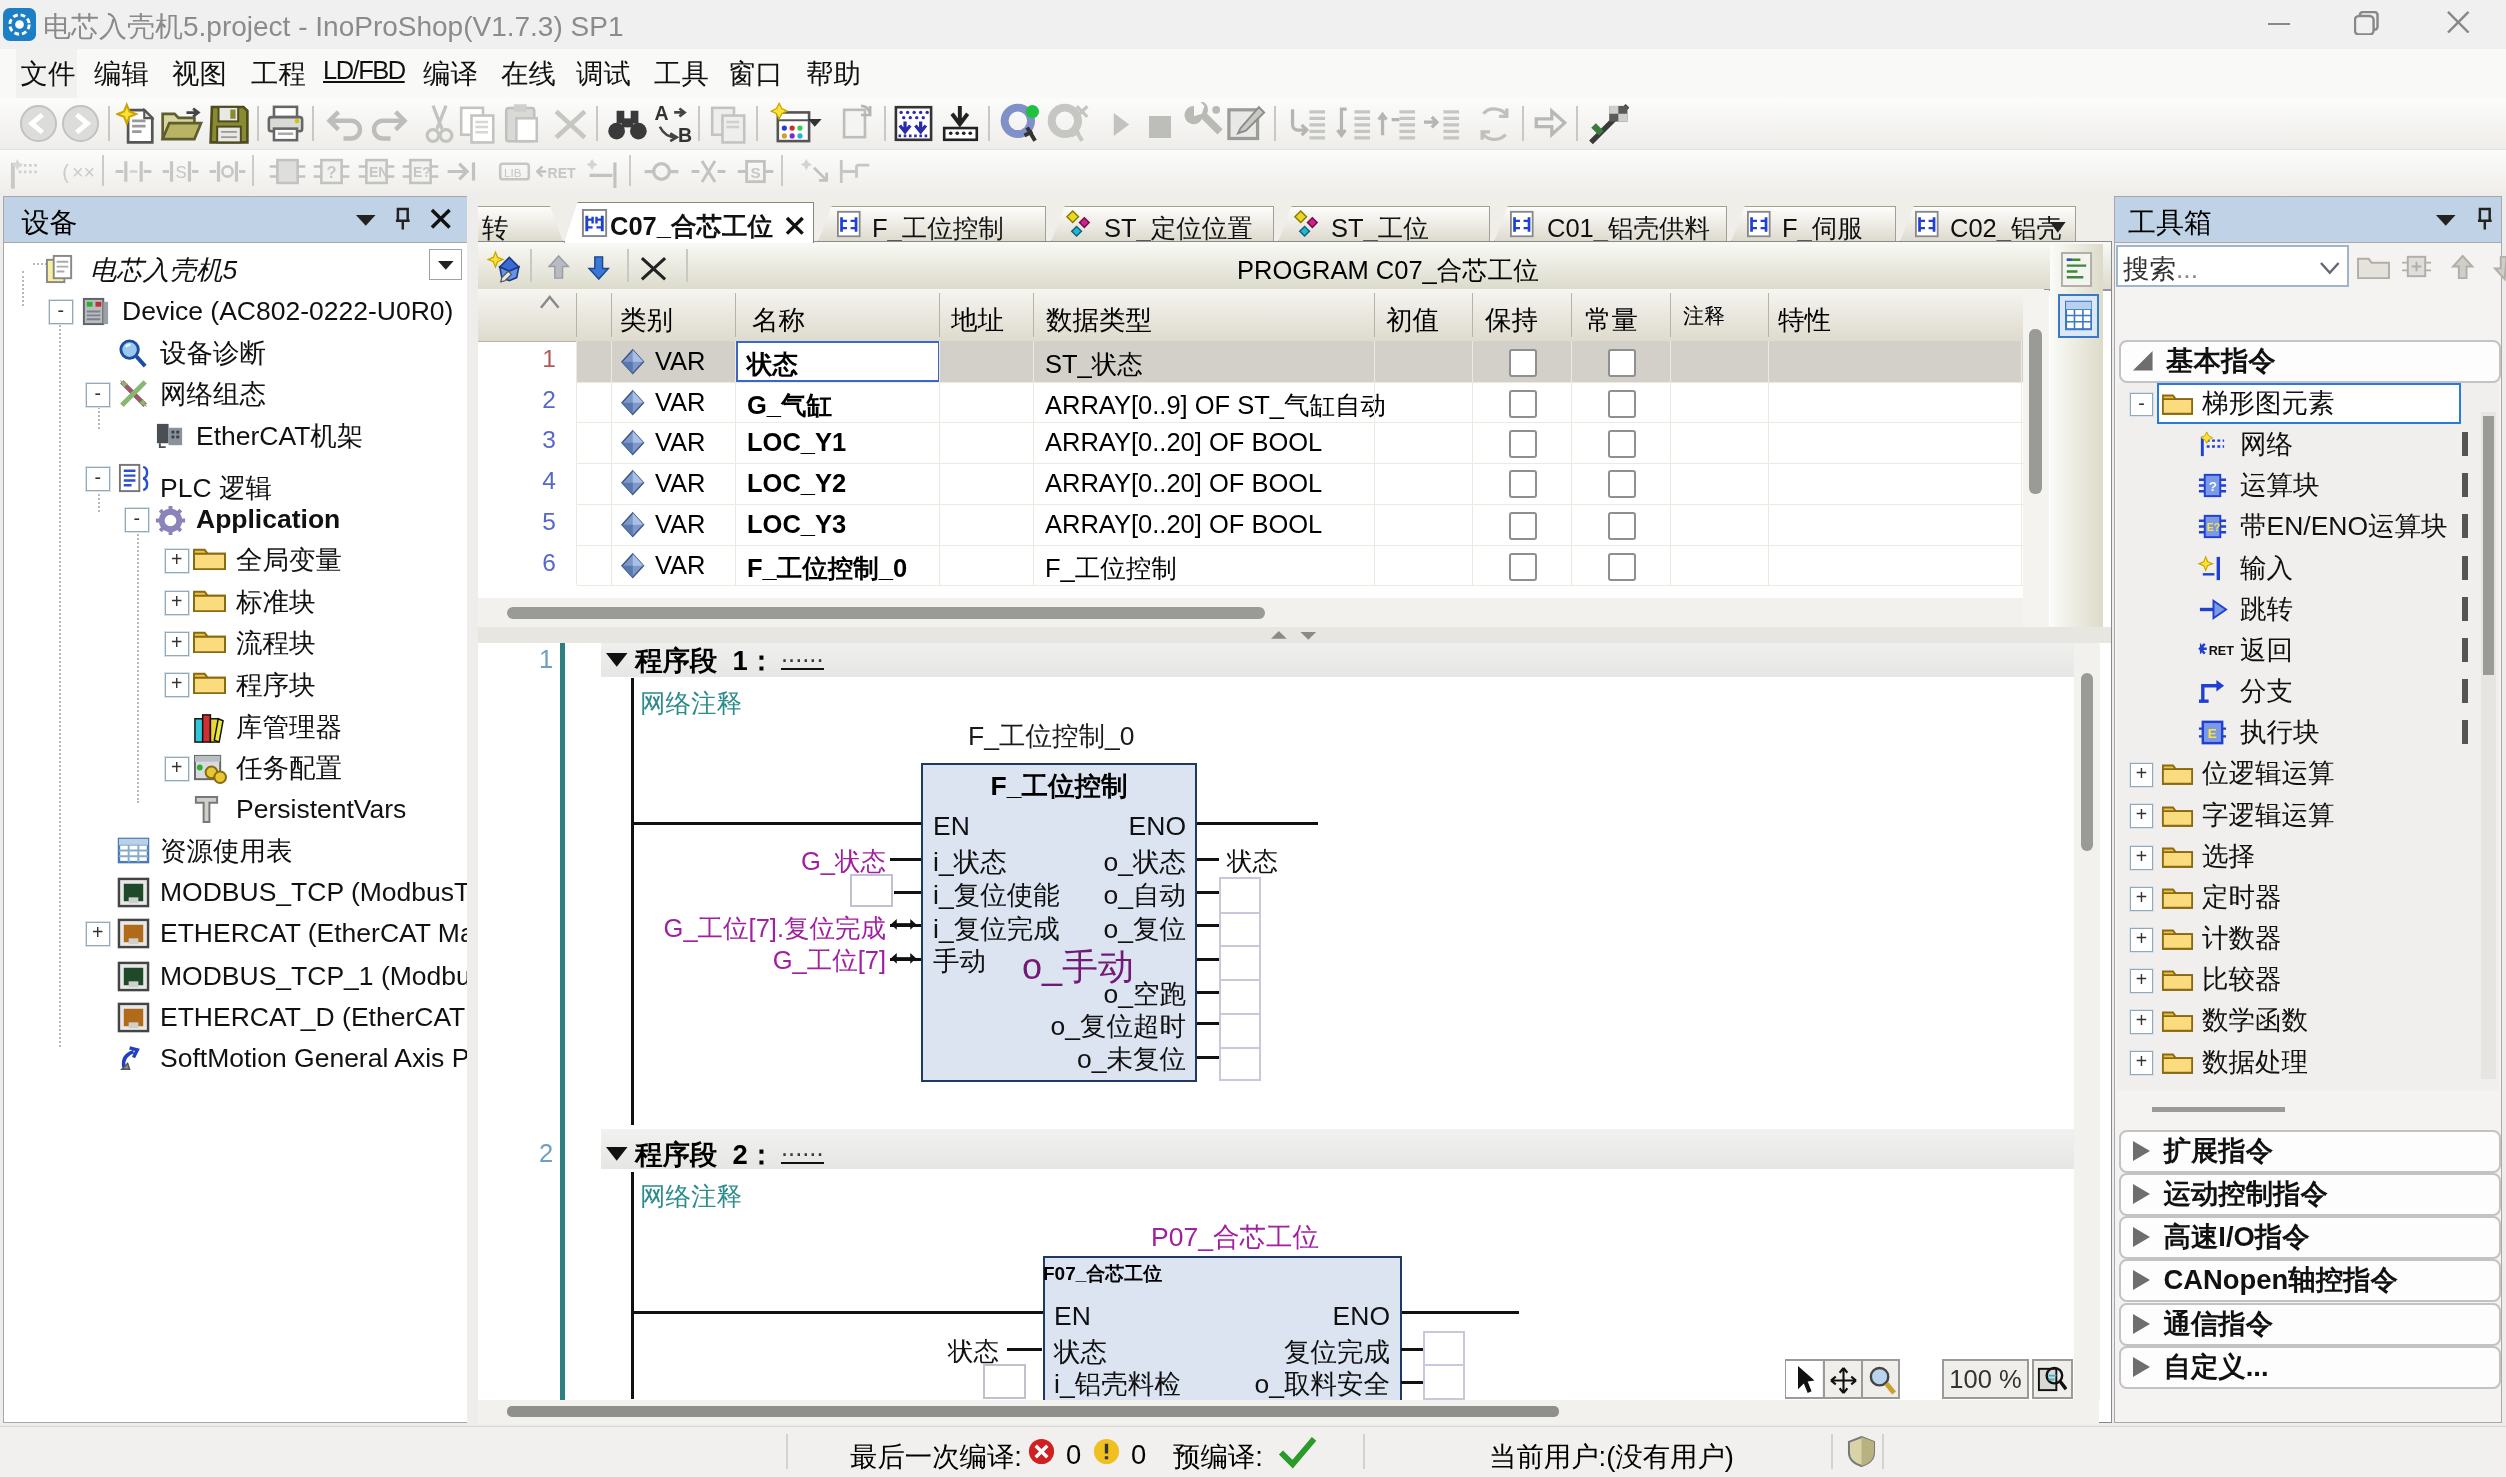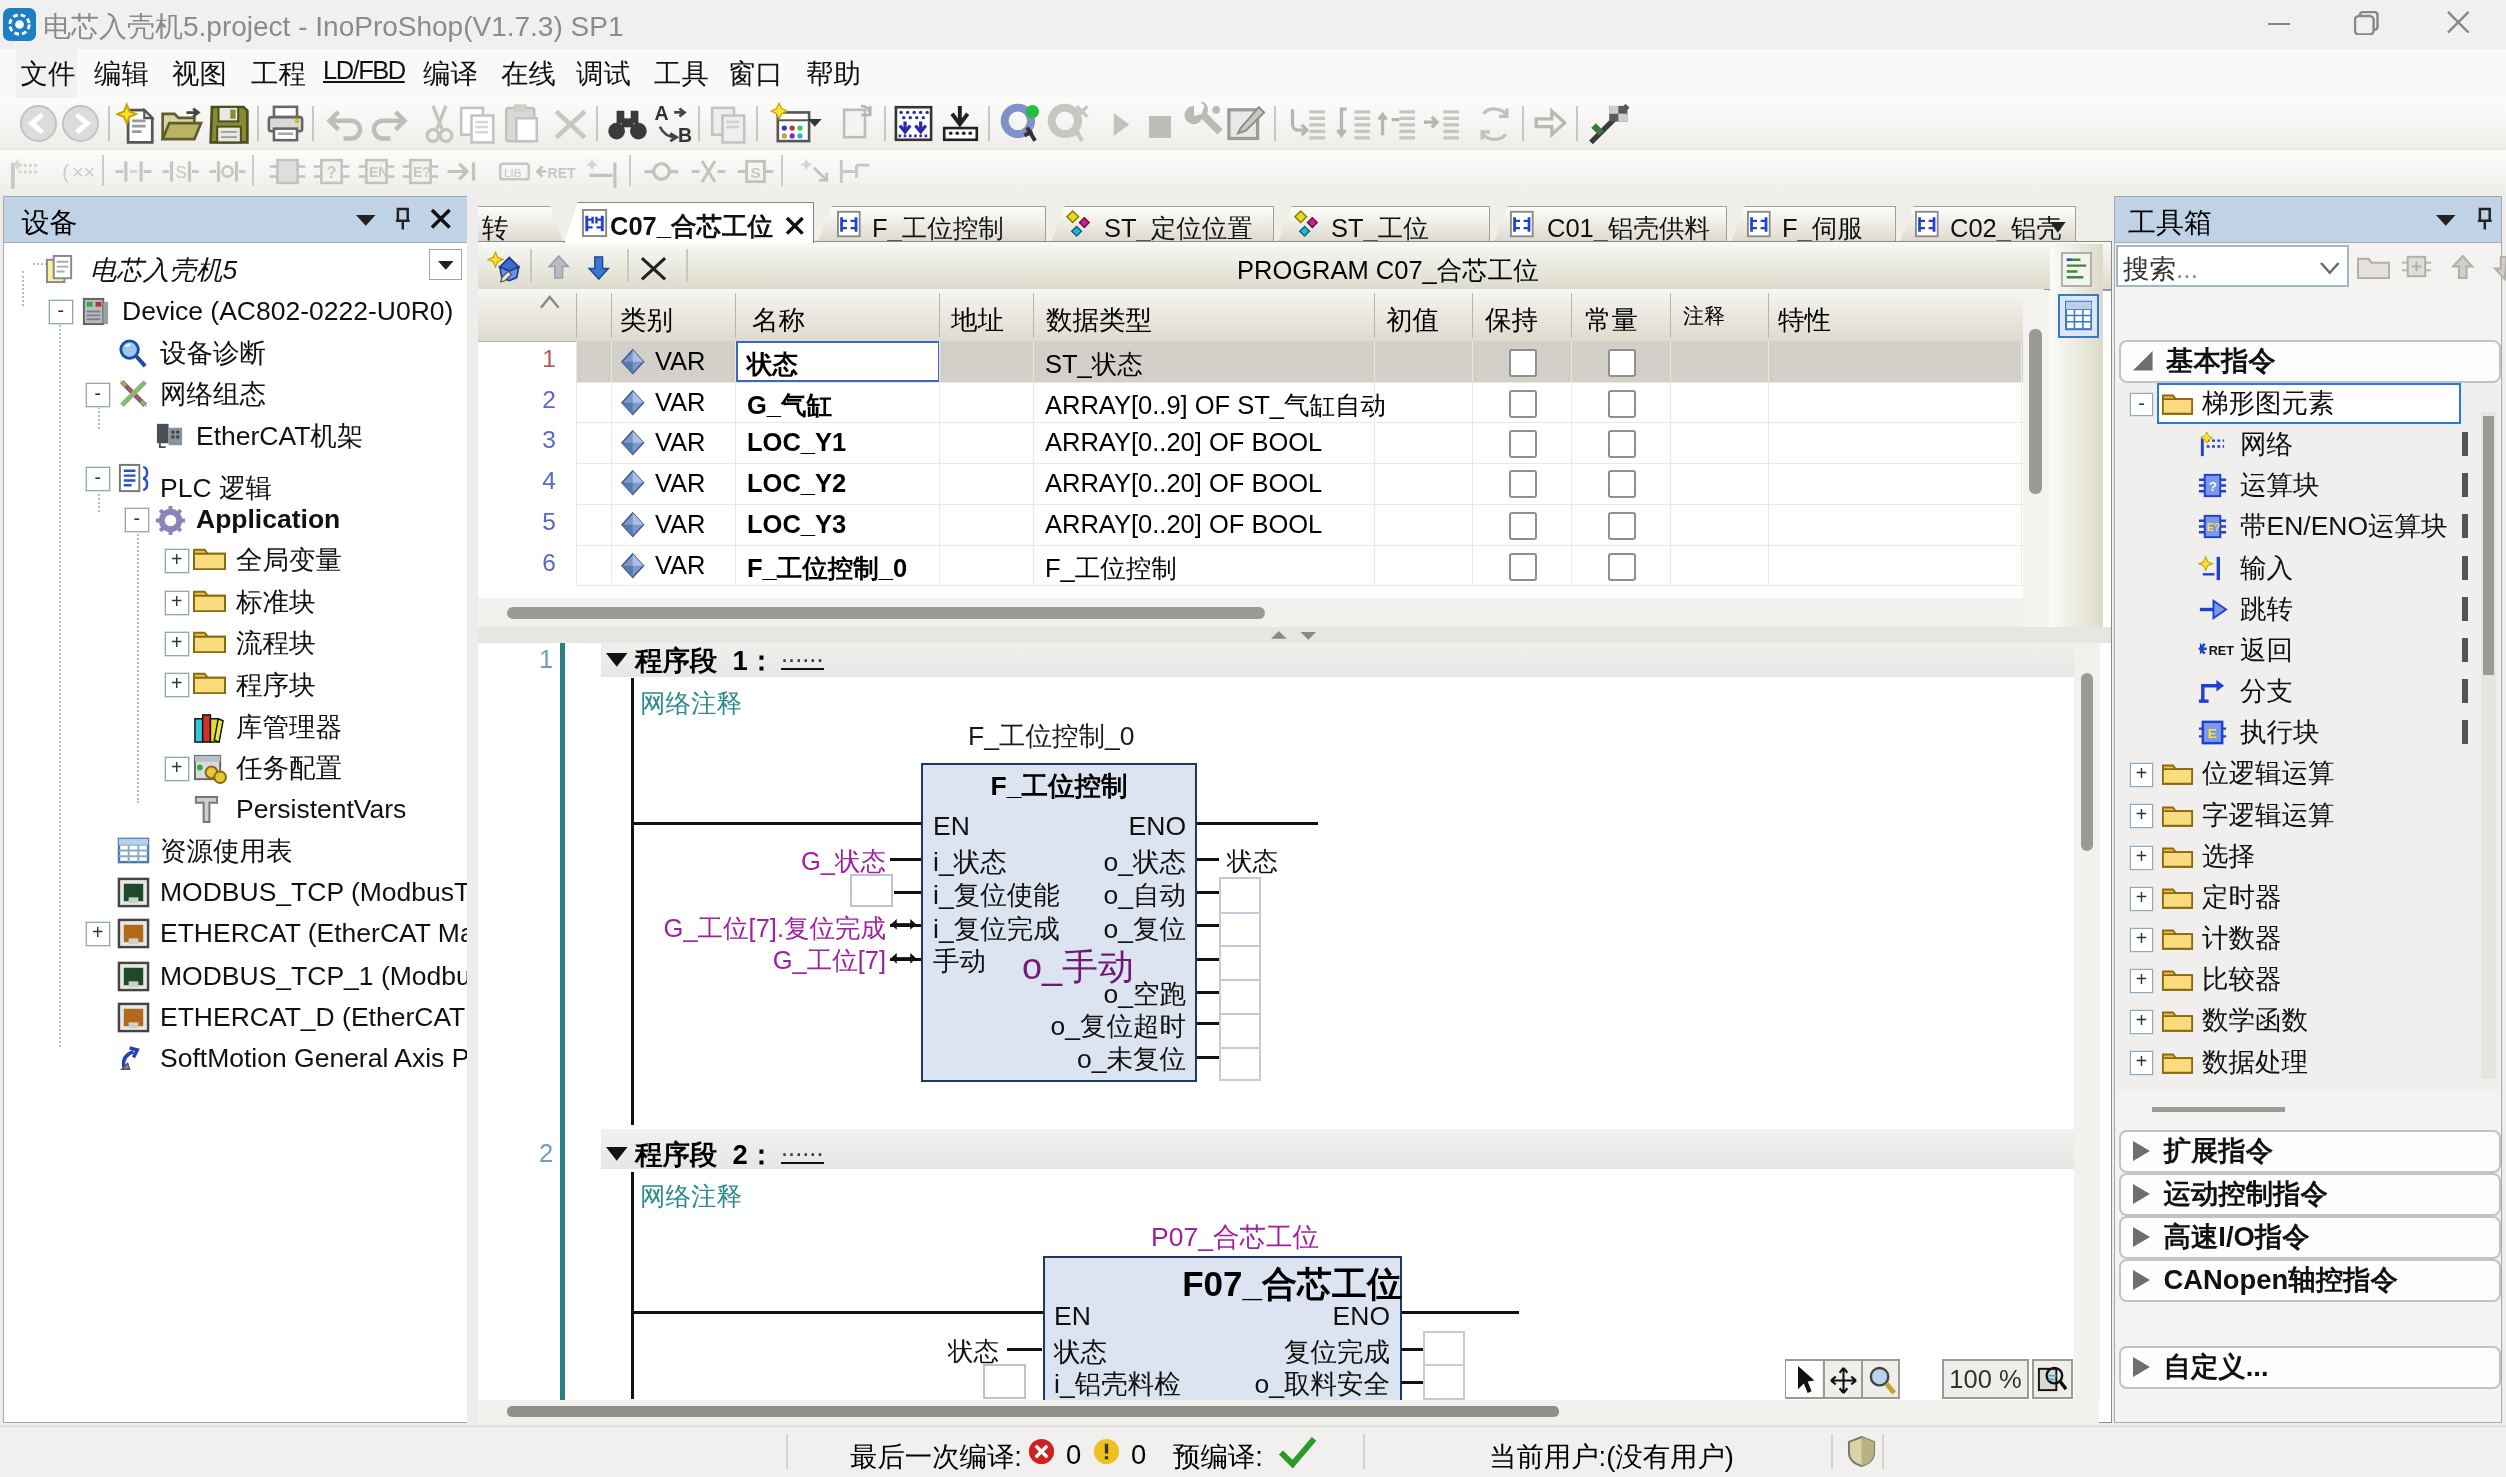--- a/index.html
+++ b/index.html
@@ -770,21 +770,21 @@
         <path d="M2 3 L24 3 L13 17 z" fill="#111"></path>
       </svg>
 <div class="abs" style="left:157px;top:494px;font-size:27.4px;font-weight:bold;color:#000">程序段&nbsp; 2：</div>
 <div class="abs" style="left:303px;top:490px;font-size:25.5px;color:#3a3a3a;border-bottom:2px solid #111;height:29px">......</div>
 <div class="abs" style="left:162px;top:536px;font-size:25.5px;color:#2e8b8b">网络注释</div>
 <div class="abs" style="left:153px;top:529px;width:2.9px;height:227px;background:#111"></div>
 <div class="abs" style="left:673px;top:576px;font-size:26.5px;color:#a020a0">P07_合芯工位</div>
 <div class="abs" style="left:153px;top:668px;width:412px;height:2.9px;background:#111"></div>
 <div class="abs" style="left:923px;top:668px;width:118px;height:2.9px;background:#111"></div>
 <div class="abs" style="left:565px;top:613px;width:359px;height:144px;background:#dce4f2;border:2.9px solid #1f3864;border-bottom:none;box-sizing:border-box"></div>
-<div class="abs" style="left:565px;top:618px;width:359px;font-size:35px;font-weight:bold;text-align:right;color:#000">F07_合芯工位</div>
+<div class="abs" style="left:565px;top:618px;width:359px;font-size:19px;font-weight:bold;text-align:left;color:#000">F07_合芯工位</div>
 <div class="abs" style="left:576px;top:658px;font-size:26.5px;color:#111">EN</div>
 <div class="abs" style="left:696px;top:658px;width:216px;font-size:26.5px;color:#111;text-align:right">ENO</div>
 <div class="abs" style="left:576px;top:691px;font-size:26.5px;color:#111">状态</div>
 <div class="abs" style="left:696px;top:691px;width:216px;font-size:26.5px;color:#111;text-align:right">复位完成</div>
 <div class="abs" style="left:576px;top:723px;font-size:26.5px;color:#111">i_铝壳料检</div>
 <div class="abs" style="left:696px;top:723px;width:216px;font-size:26.5px;color:#111;text-align:right">o_取料安全</div>
 <div class="abs" style="left:198px;top:691px;width:323px;font-size:25.5px;color:#111;text-align:right">状态</div>
 <div class="abs" style="left:529px;top:705px;width:35px;height:2.9px;background:#111"></div>
 <div class="abs" style="left:505px;top:721px;width:43px;height:35px;background:#fff;border:2px solid #c0c0d0;box-sizing:border-box"></div>
 <div class="abs" style="left:923px;top:705px;width:21.6px;height:2.9px;background:#111"></div>
@@ -960,20 +960,21 @@
         </svg></div>
 <div class="rrow" style="left:85px;top:659px">数据处理</div>
 <div class="abs" style="left:364px;top:29px;width:14.7px;height:667px;background:#e6e5e2"></div>
 <div class="abs" style="left:366px;top:33px;width:10.8px;height:259px;background:#9a9a96"></div>
 </div>
 <div class="abs" style="left:2152px;top:1107px;width:133px;height:4.9px;background:#9a9a96"></div>
 <div class="acc" style="top:1130px"><span class="tri"></span>扩展指令</div>
 <div class="acc" style="top:1173px"><span class="tri"></span>运动控制指令</div>
 <div class="acc" style="top:1216px"><span class="tri"></span>高速I/O指令</div>
 <div class="acc" style="top:1259px"><span class="tri"></span>CANopen轴控指令</div>
+<div class="acc" style="top:1303px"><span class="tri"></span>通信指令</div>
 <div class="acc" style="top:1346px"><span class="tri"></span>自定义...</div>
 <div class="abs" style="left:0;top:1426px;width:2506px;height:51px;background:#f1f0ee;border-top:1px solid #d8d6d3"></div>
 <div class="ssep" style="left:786px"></div>
 <div class="abs" style="left:850px;top:1439px;font-size:27.4px;color:#000">最后一次编译:</div>
 <svg class="abs" style="left:1027px;top:1437px" width="29" height="29" viewBox="0 0 30 30">
       <circle cx="15" cy="15" r="13" fill="#d02020"></circle>
       <path d="M9 9 L21 21 M21 9 L9 21" stroke="#fff" stroke-width="3.5"></path>
     </svg>
 <div class="abs" style="left:1066px;top:1439px;font-size:27.4px;color:#000">0</div>
 <svg class="abs" style="left:1092px;top:1437px" width="29" height="29" viewBox="0 0 30 30">

